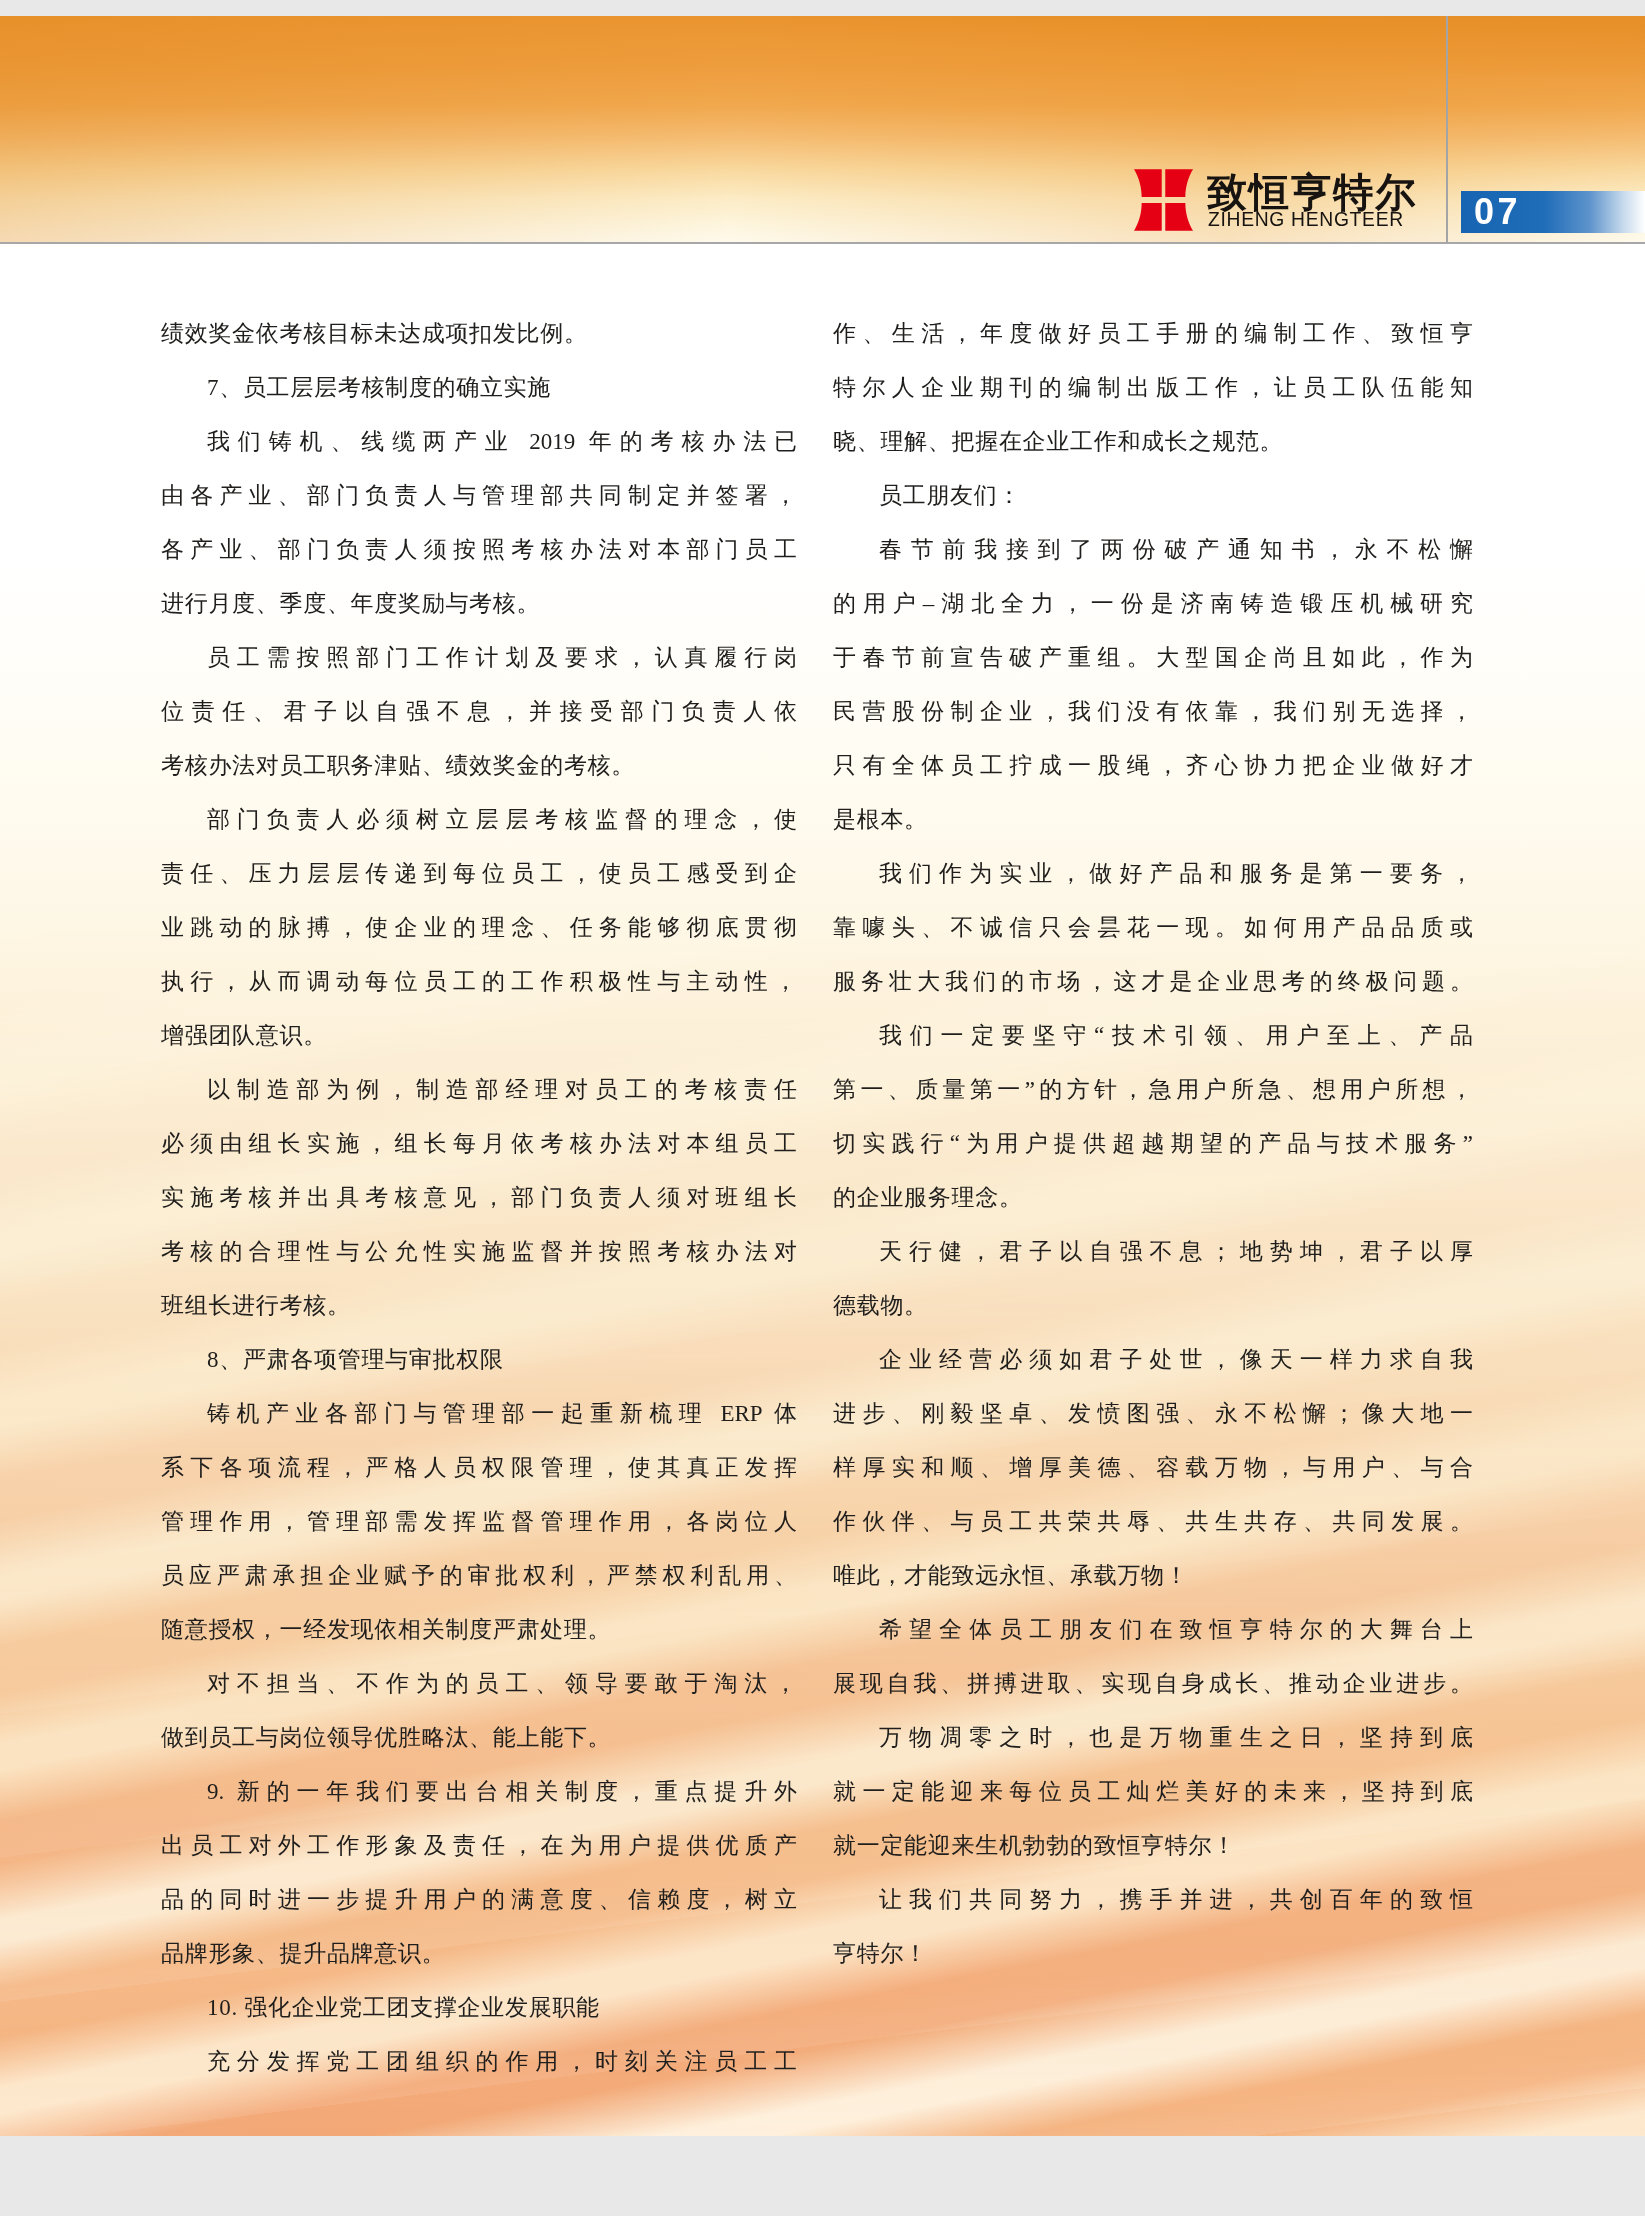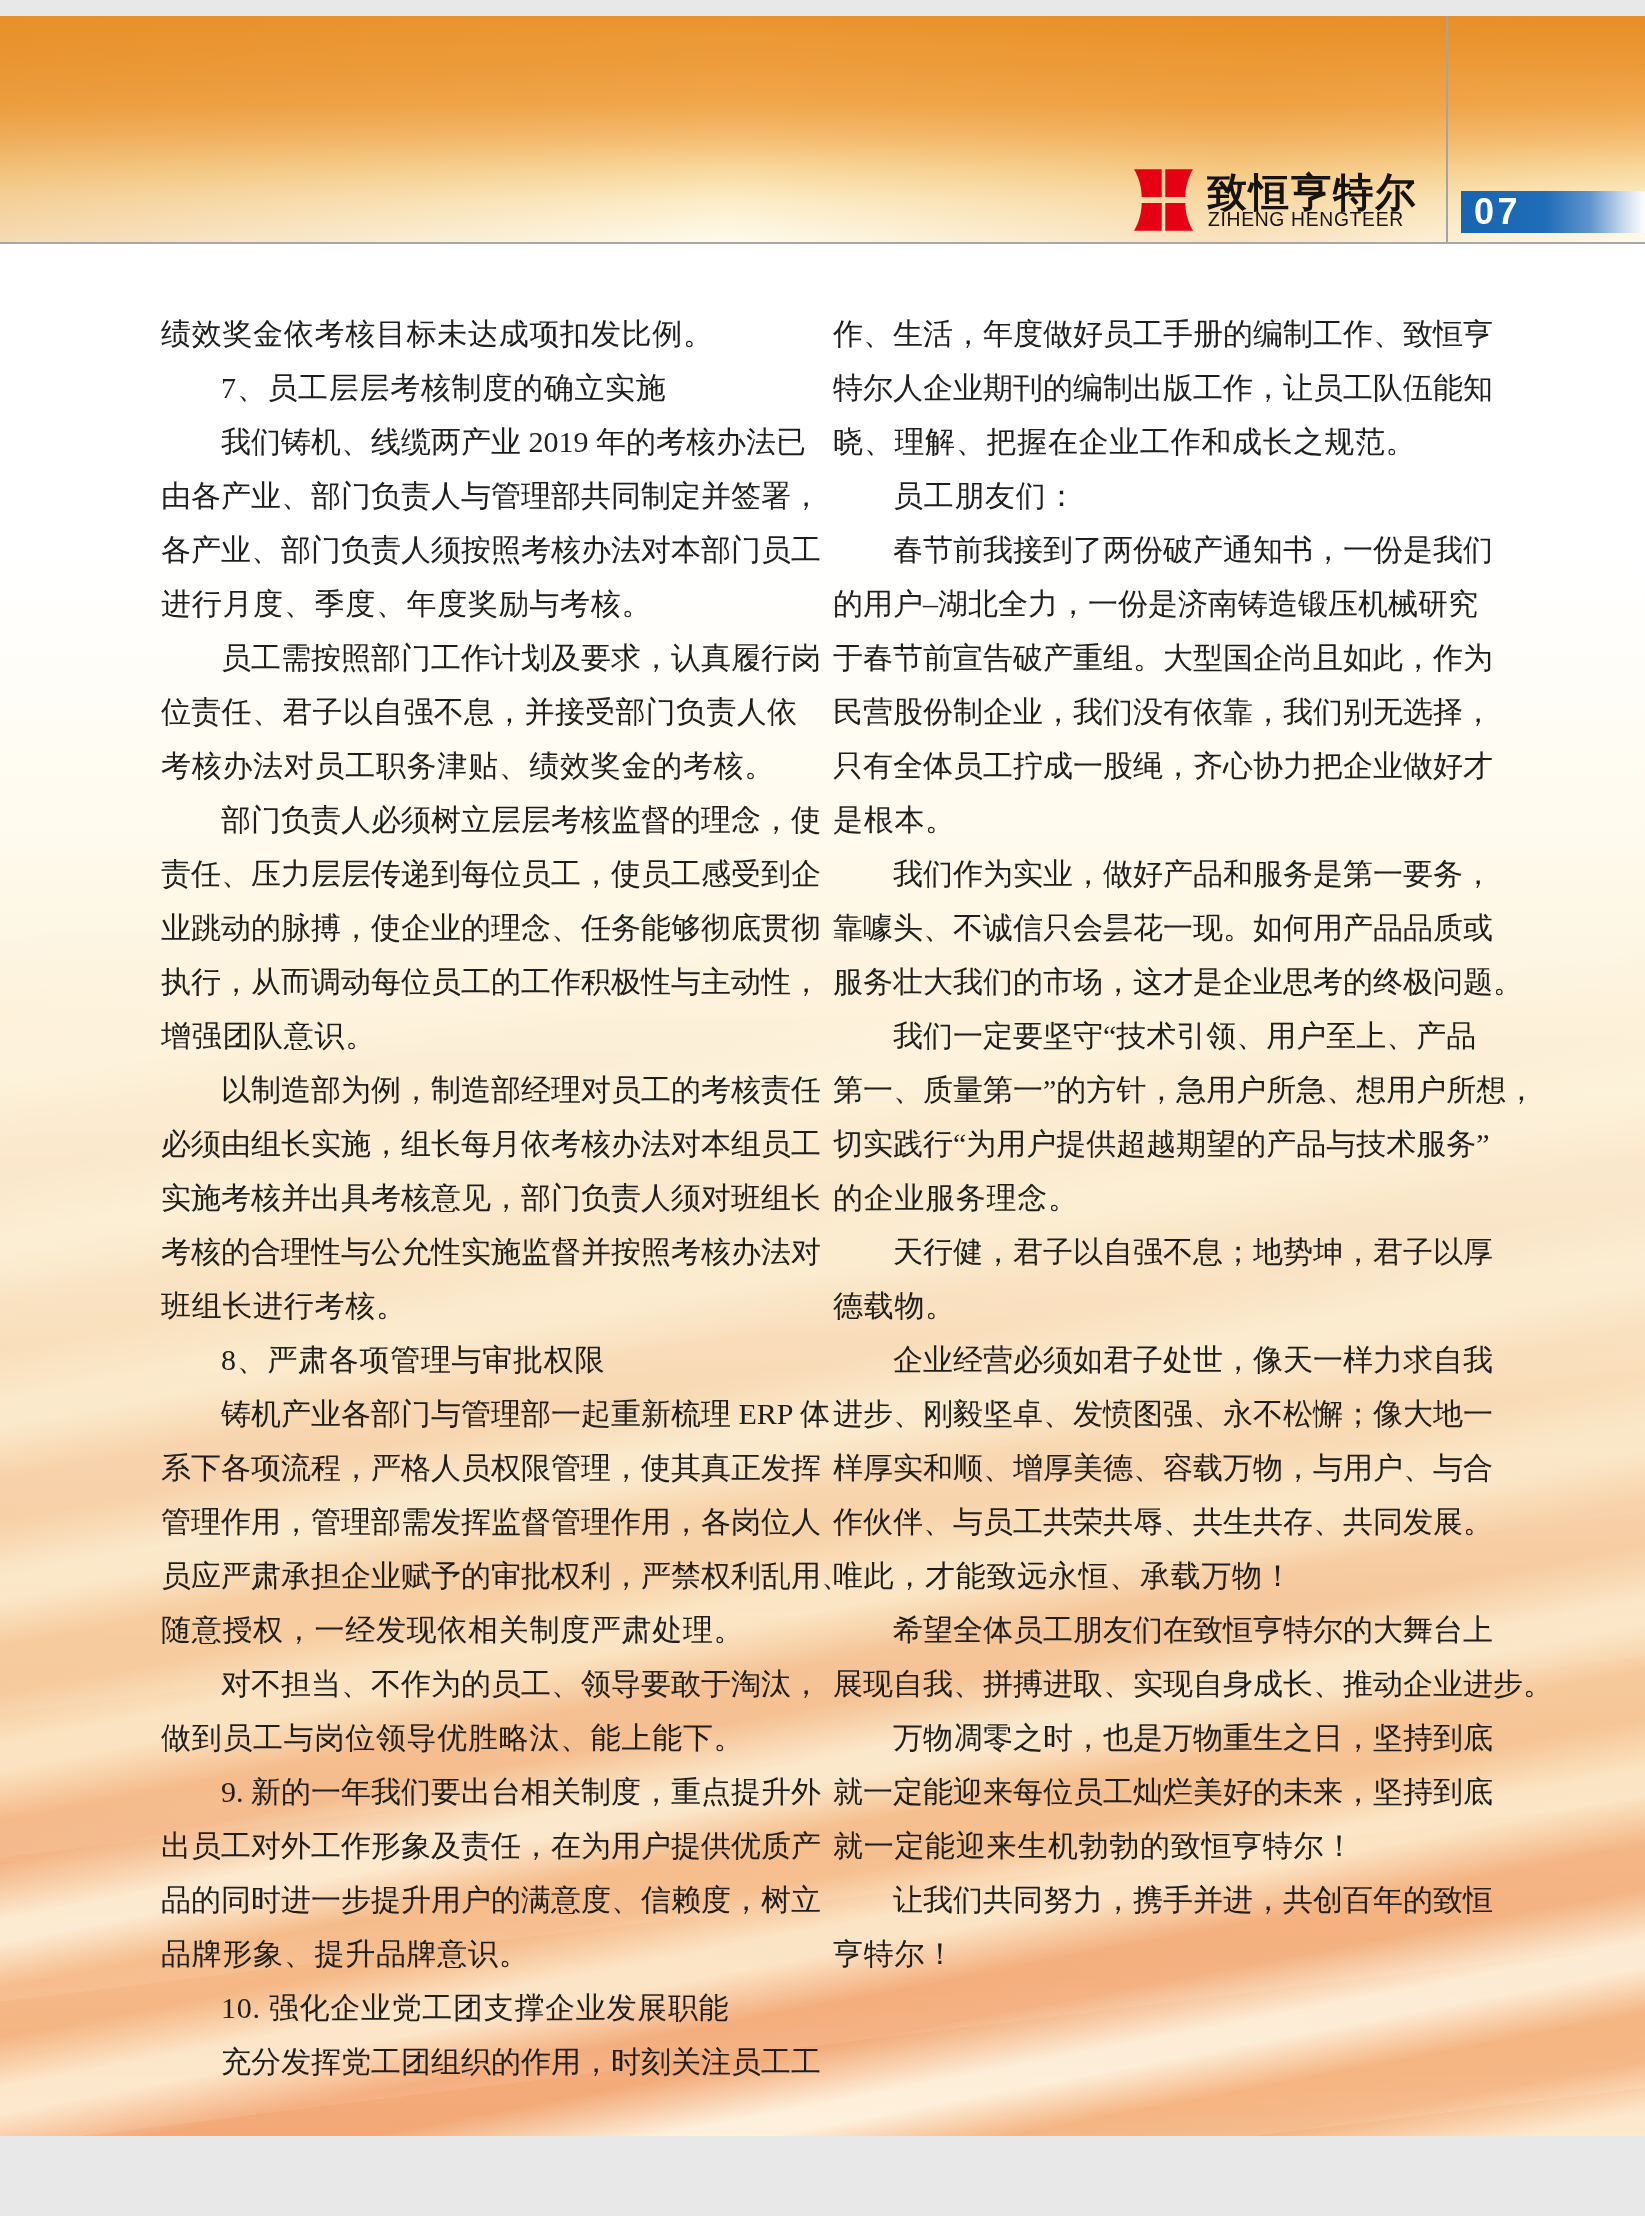--- a/index.html
+++ b/index.html
@@ -67,21 +67,21 @@
       repeating-linear-gradient(-7deg,
         rgba(255,255,255,0.35) 0px, rgba(255,255,255,0) 39px,
         rgba(238,150,95,0.25) 86px, rgba(255,255,255,0) 143px),
       linear-gradient(180deg,#fbe9c9,#f2a977);
     -webkit-mask-image:linear-gradient(180deg, rgba(0,0,0,0) 0%, rgba(0,0,0,0.18) 30%, rgba(0,0,0,0.45) 55%, rgba(0,0,0,0.8) 78%, #000 95%);
     mask-image:linear-gradient(180deg, rgba(0,0,0,0) 0%, rgba(0,0,0,0.18) 30%, rgba(0,0,0,0.45) 55%, rgba(0,0,0,0.8) 78%, #000 95%);
   }
   
   .col{
     position:absolute;top:291px;
-    font-size:30px;color:#1f1e1c;
+    font-size:23px;color:#1f1e1c;
   }
   .col-left{left:161px;width:636px;}
   .col-right{left:833px;width:640px;}
   .ln{
     height:54px;line-height:54px;
     text-align:justify;text-align-last:justify;
     white-space:nowrap;
   }
   .ln.end{text-align-last:left;letter-spacing:0.7px;}
   .ln.ind{text-indent:2em;}
@@ -149,21 +149,21 @@
       <div class="ln">品的同时进一步提升用户的满意度、信赖度，树立</div>
       <div class="ln end">品牌形象、提升品牌意识。</div>
       <div class="ln ind end">10. 强化企业党工团支撑企业发展职能</div>
       <div class="ln ind">充分发挥党工团组织的作用，时刻关注员工工</div>
     </div>
   <div class="col col-right">
       <div class="ln">作、生活，年度做好员工手册的编制工作、致恒亨</div>
       <div class="ln">特尔人企业期刊的编制出版工作，让员工队伍能知</div>
       <div class="ln end">晓、理解、把握在企业工作和成长之规范。</div>
       <div class="ln ind end">员工朋友们：</div>
-      <div class="ln ind">春节前我接到了两份破产通知书，一份是我们</div>
+      <div class="ln ind">春节前我接到了两份破产通知书，永不松懈</div>
       <div class="ln">的用户–湖北全力，一份是济南铸造锻压机械研究</div>
       <div class="ln">于春节前宣告破产重组。大型国企尚且如此，作为</div>
       <div class="ln">民营股份制企业，我们没有依靠，我们别无选择，</div>
       <div class="ln">只有全体员工拧成一股绳，齐心协力把企业做好才</div>
       <div class="ln end">是根本。</div>
       <div class="ln ind">我们作为实业，做好产品和服务是第一要务，</div>
       <div class="ln">靠噱头、不诚信只会昙花一现。如何用产品品质或</div>
       <div class="ln">服务壮大我们的市场，这才是企业思考的终极问题。</div>
       <div class="ln ind">我们一定要坚守“技术引领、用户至上、产品</div>
       <div class="ln">第一、质量第一”的方针，急用户所急、想用户所想，</div>

